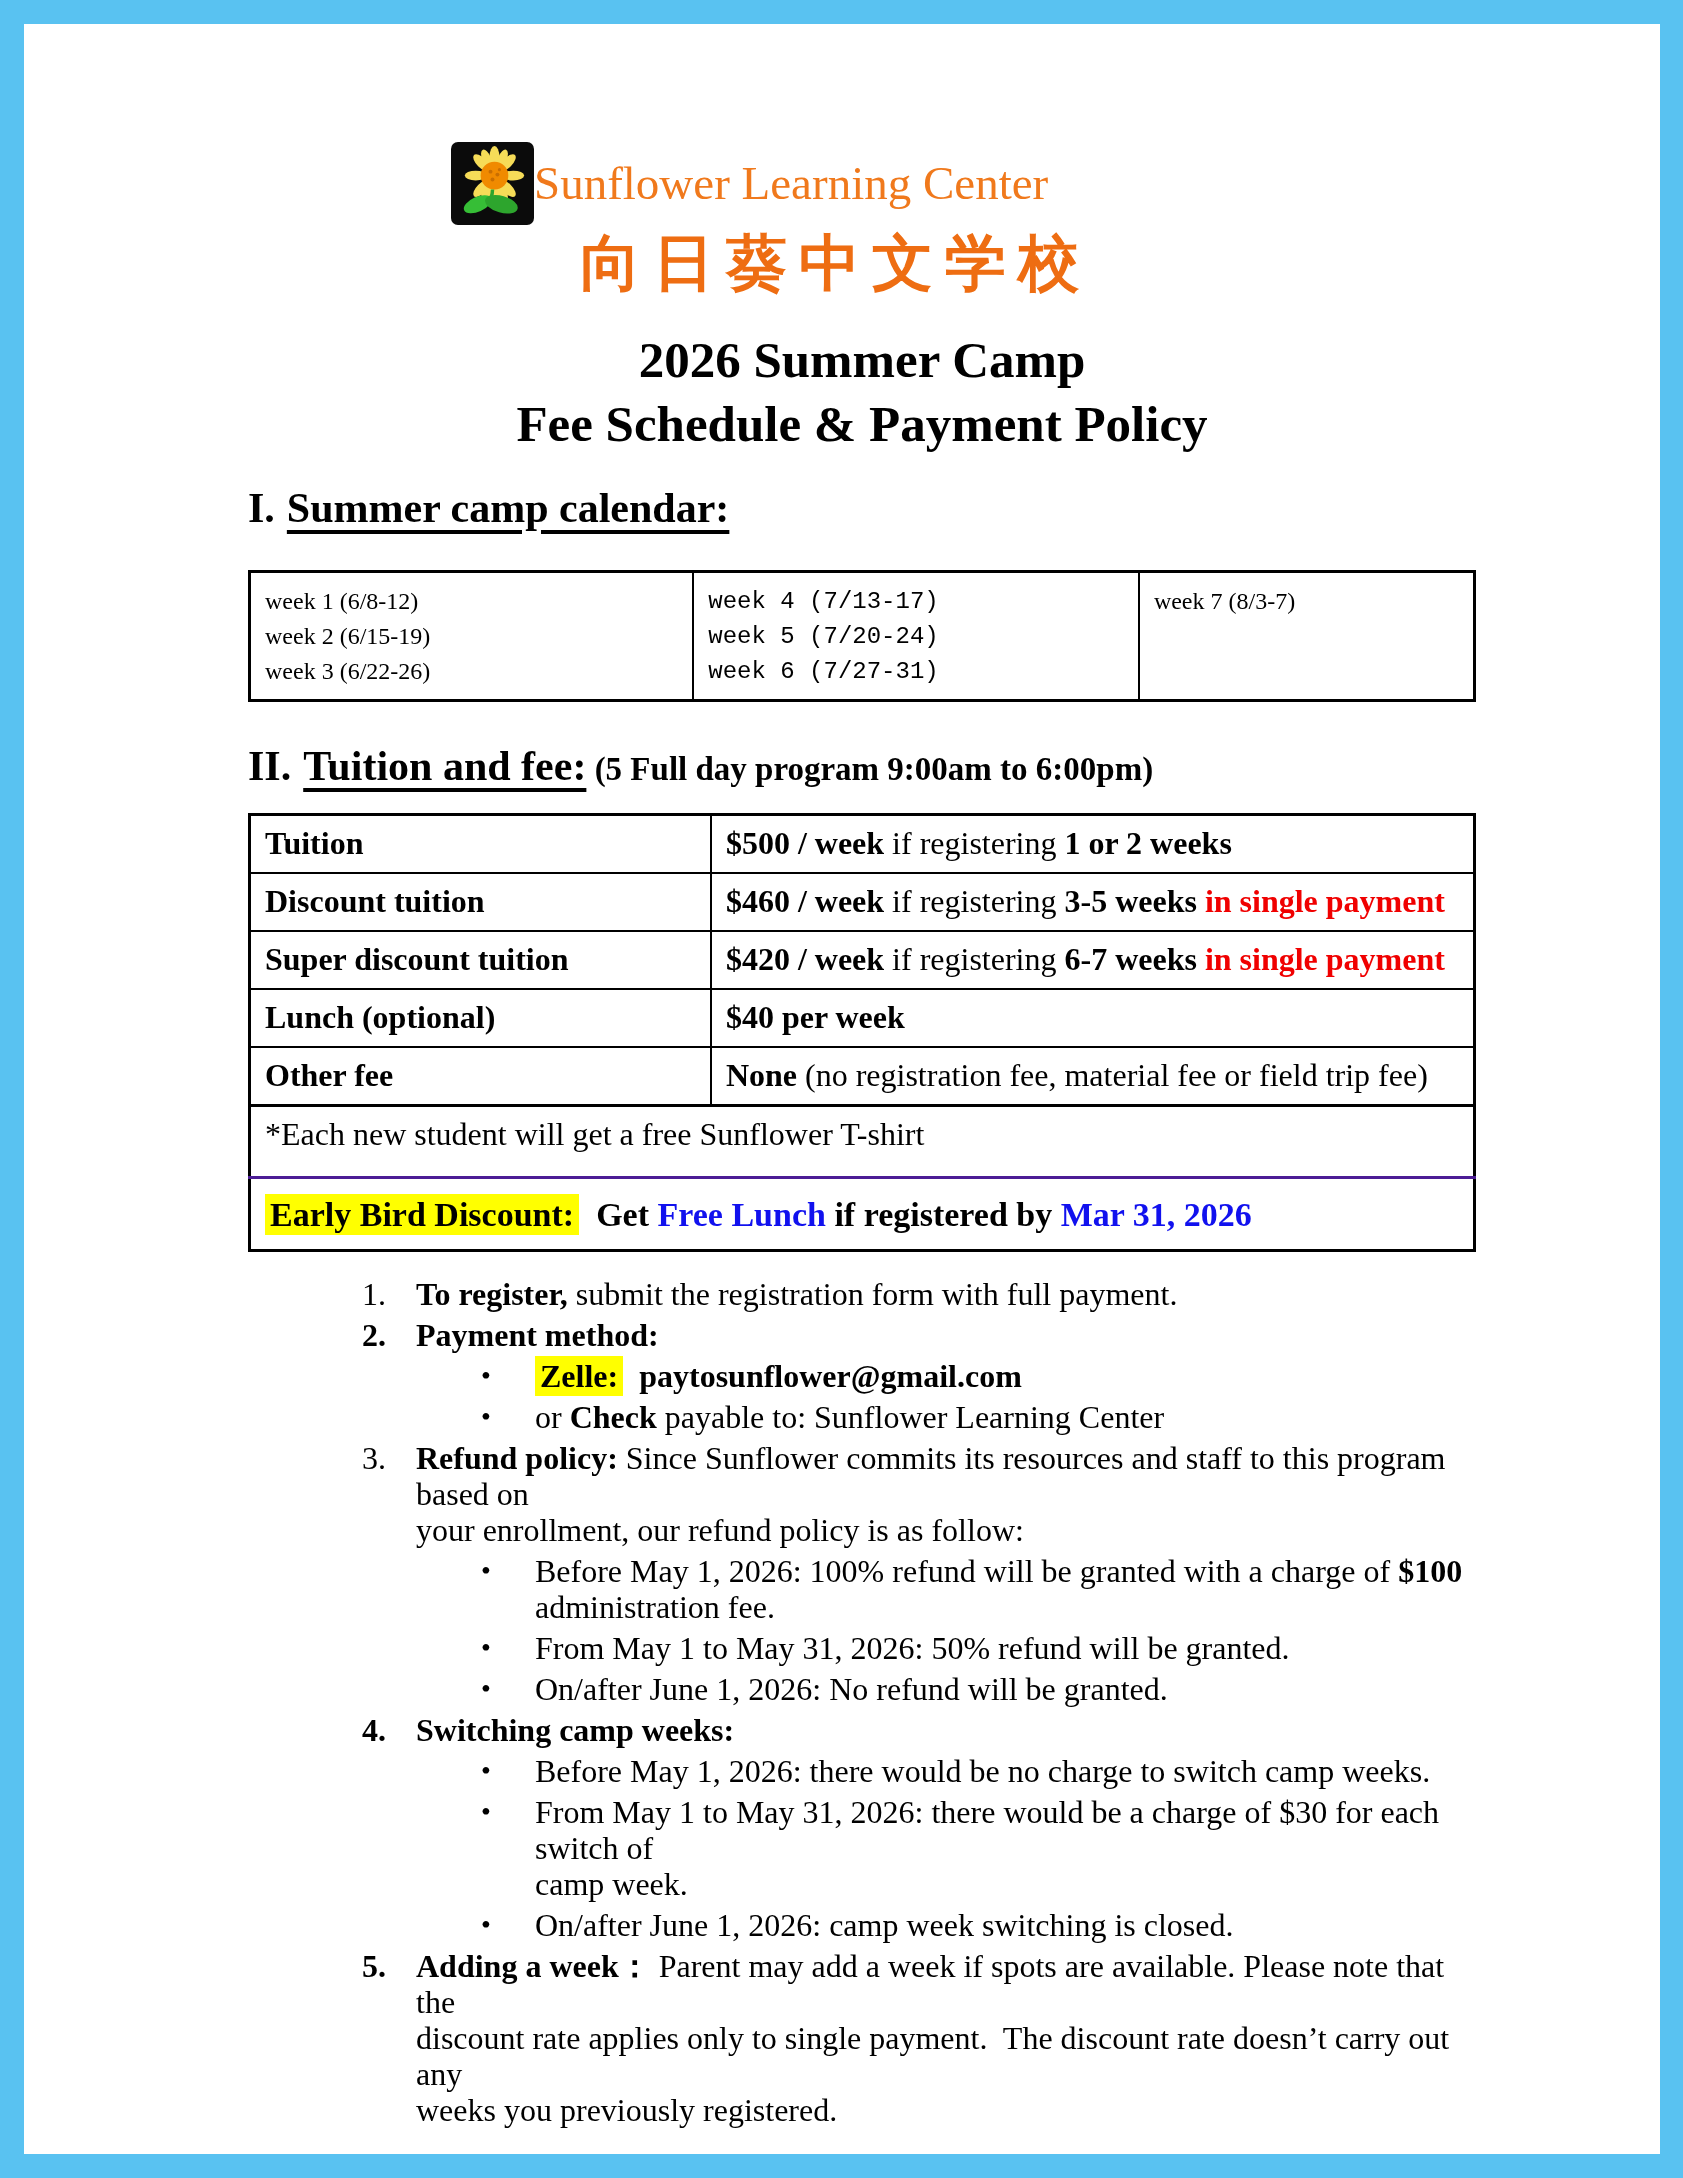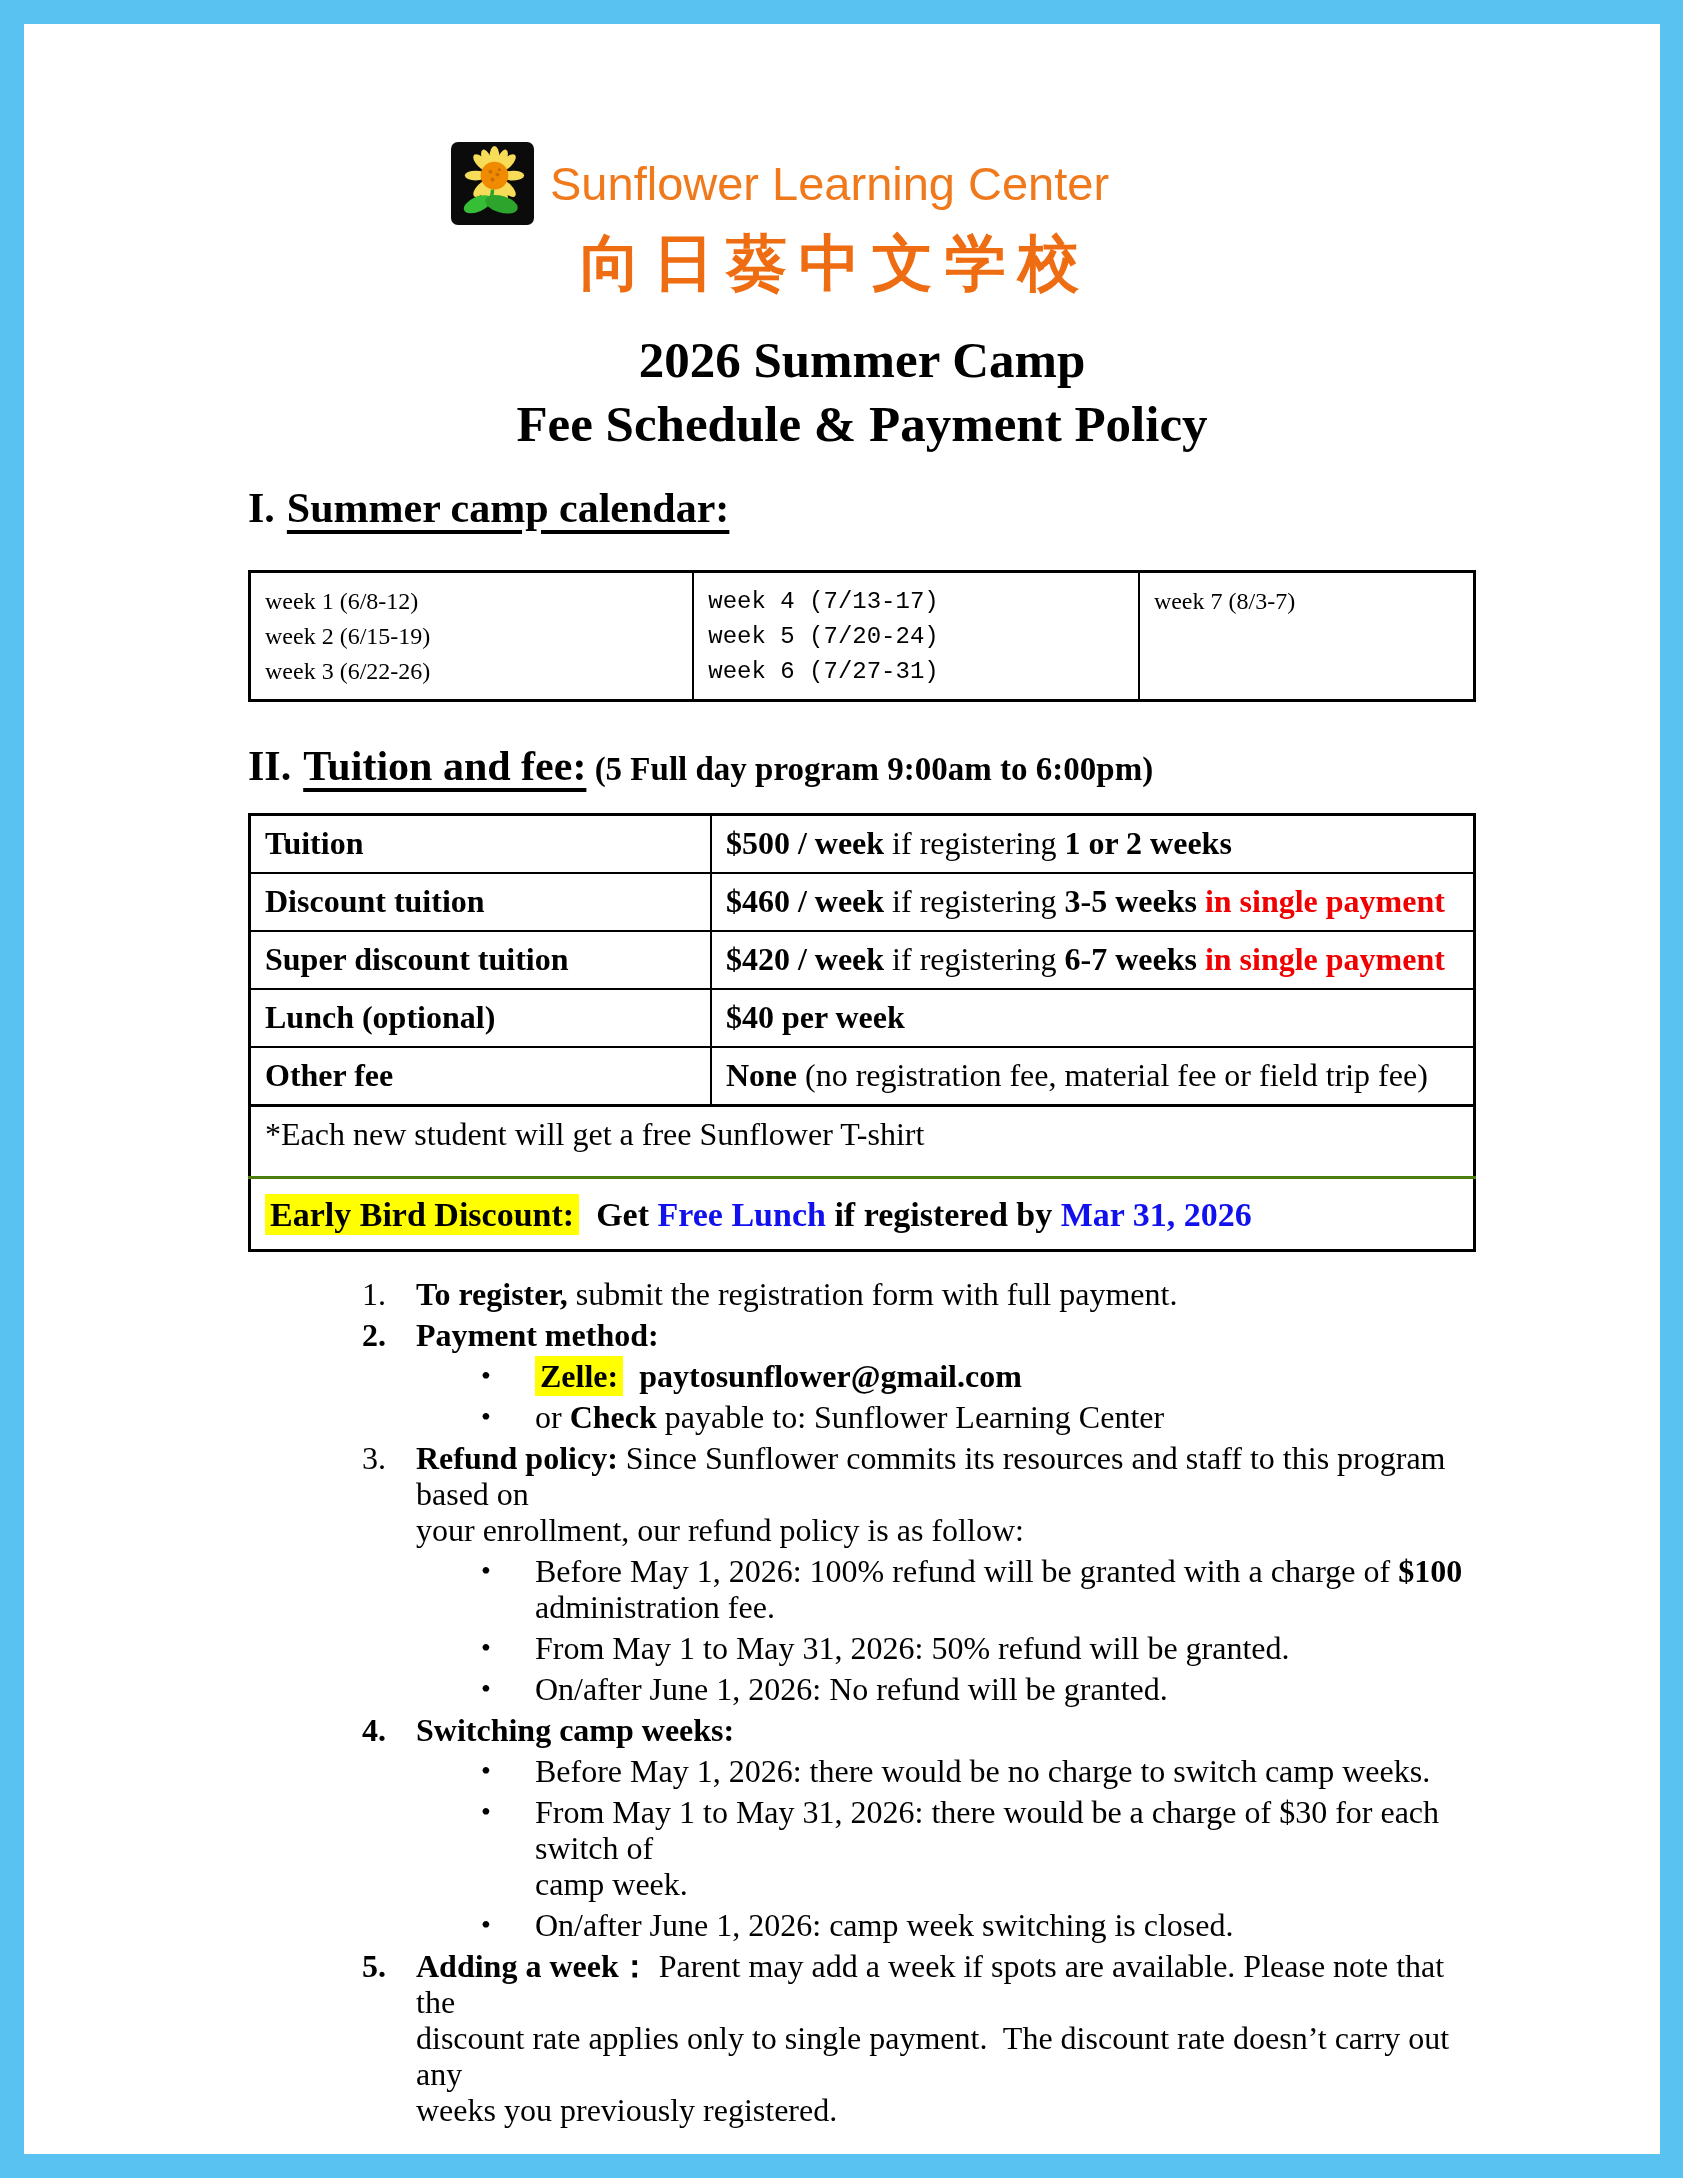--- a/index.html
+++ b/index.html
@@ -3,21 +3,21 @@
 <meta charset="utf-8">
 <style>
   html,body{margin:0;padding:0;width:1683px;height:2178px;overflow:hidden;}
   body{background:#59C2F1;font-family:"Liberation Serif",serif;color:#000;}
   .page{position:absolute;left:24px;top:24px;width:1636px;height:2130px;background:#ffffff;}
   .content{padding:0 184px 0 224px;}
 
   
   .brand-row{display:flex;align-items:flex-start;margin-top:118px;margin-left:203px;}
   .logo{width:83px;height:83px;flex:0 0 auto;}
-  .brand-en{font-family:Liberation Sans, sans-serif;color:#F0791C;font-size:47px;line-height:83px;margin-left:16px;white-space:nowrap;}
+  .brand-en{font-family:Liberation Serif, serif;color:#F0791C;font-size:47px;line-height:83px;white-space:nowrap;}
   .brand-cn{color:#EE6D12;font-size:61px;font-weight:bold;letter-spacing:12px;margin-left:332px;line-height:77px;white-space:nowrap;}
 
   
   .doc-title{text-align:center;font-size:51px;font-weight:bold;line-height:64px;margin-top:26px;}
 
   
   .h2{font-size:42px;font-weight:bold;line-height:48px;white-space:nowrap;}
   .h2-1{margin-top:28px;}
   .h2-2{margin-top:40px;}
   .h2-3{margin-top:51px;}
@@ -31,21 +31,21 @@
   .cal{margin-top:38px;border:3px solid #000;}
   .cal td{border-left:2px solid #000;font-size:24px;line-height:35px;padding:11px 10px 10px 14px;}
   .cal td:first-child{border-left:none;}
   .cal .c1{width:36.4%;} .cal .c2{width:36.6%;font-family:Liberation Mono, monospace;} .cal .c3{width:27%;}
 
   .fee{margin-top:20px;border:3px solid #000;}
   .fee td{border:2px solid #000;font-size:32px;line-height:36px;padding:9px 10px 9px 14px;}
   .fee .lbl{width:35.5%;font-weight:bold;}
   .fee .rrow td{height:38px;}
   .fee .note td{border-top:3px solid #000;height:51px;}
-  .fee .early td{border-top:3px solid #4d7c0f;font-size:34px;font-weight:bold;padding-top:18px;padding-bottom:16px;}
+  .fee .early td{border-top:3px solid #4c1d95;font-size:34px;font-weight:bold;padding-top:18px;padding-bottom:16px;}
 
   
   .reg{margin-top:24px;font-size:32px;}
   .num-item,.bul-item{display:flex;margin-bottom:5px;}
   .num-item .num{width:54px;margin-left:114px;flex:0 0 auto;line-height:36px;}
   .bul-item .bullet{width:54px;margin-left:233px;flex:0 0 auto;line-height:36px;font-size:28px;}
   .itext{line-height:36px;white-space:pre-wrap;}
   .numb{font-weight:bold;}
 
   

